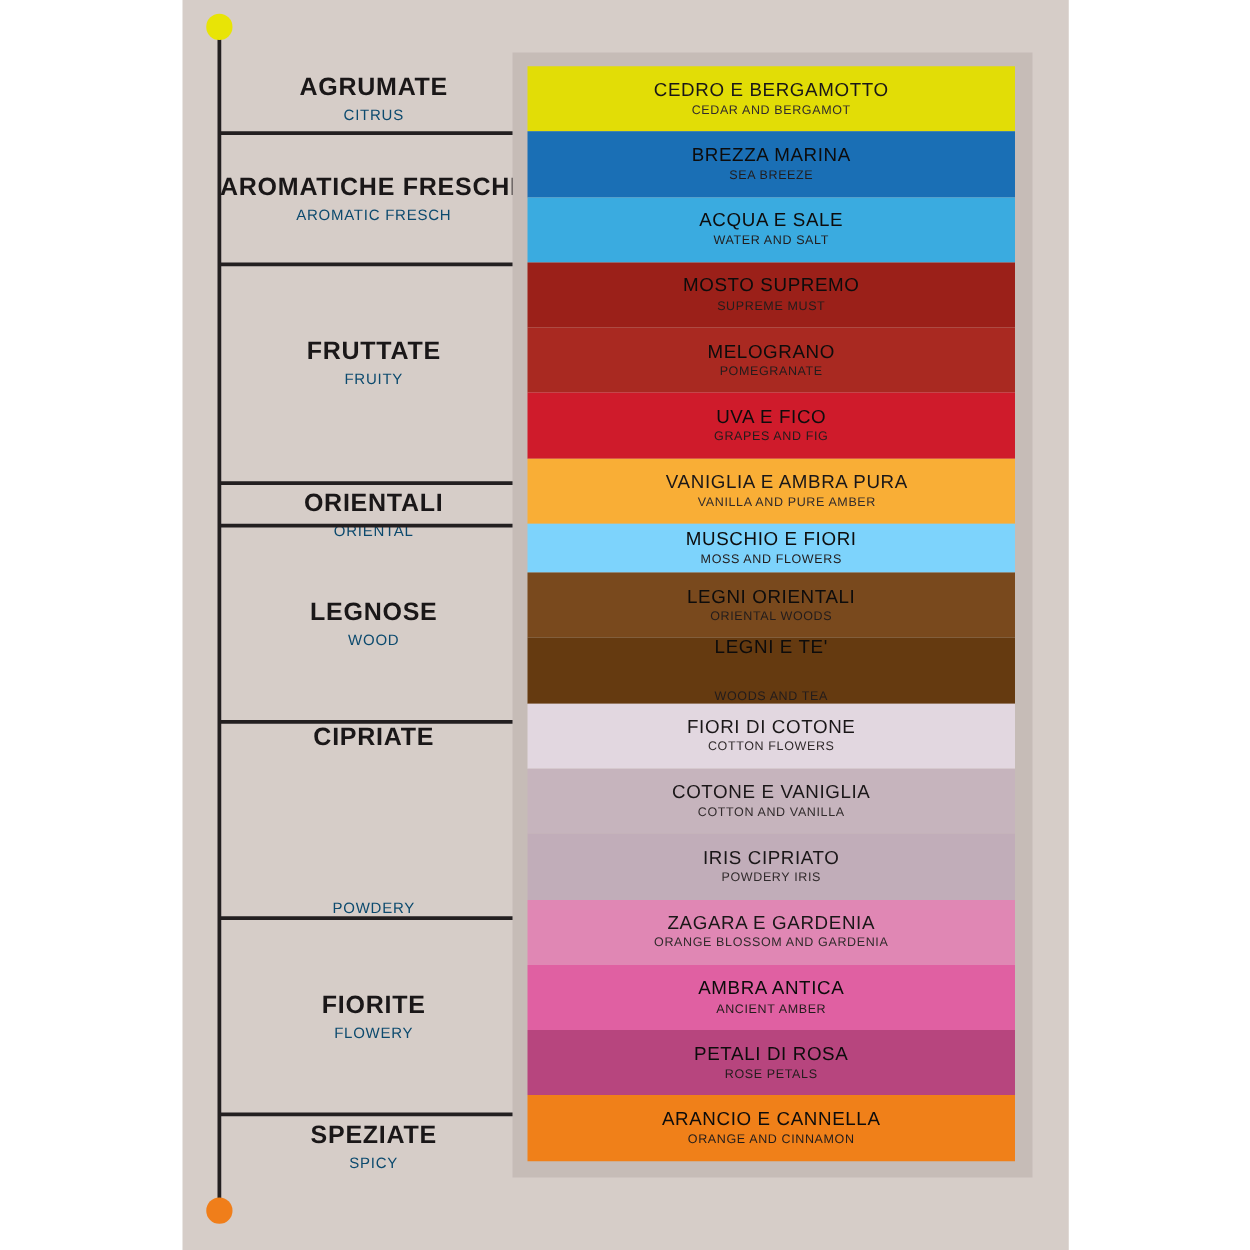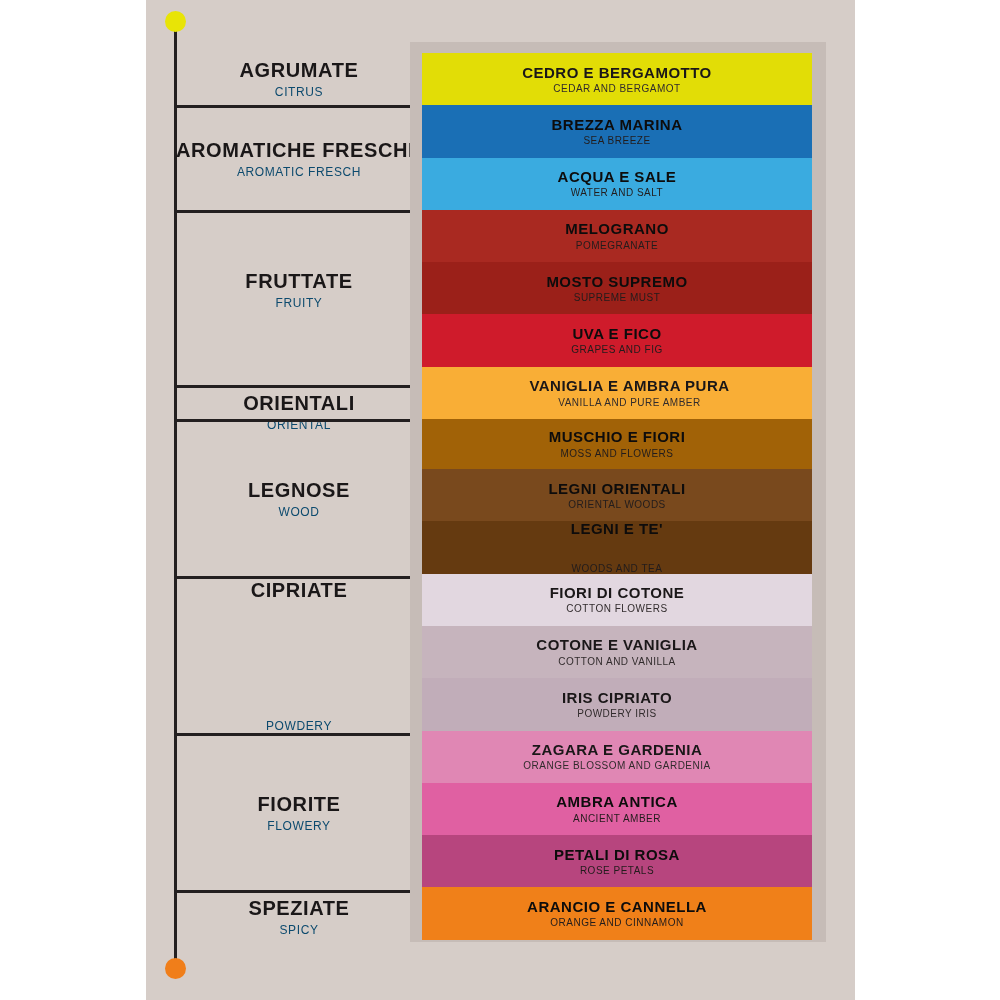--- a/index.html
+++ b/index.html
@@ -118,21 +118,21 @@
     width: 390px;
     box-sizing: border-box;
     display: flex;
     flex-direction: column;
     align-items: center;
     justify-content: center;
     text-align: center;
   }
   .sw-it {
     font-size: 15px;
-    font-weight: bold;
+    font-weight: normal;
     letter-spacing: 0.5px;
     line-height: 1.15;
     color: #1a1718;
     white-space: nowrap;
     text-align: center;
   }
   .sw-en {
     font-size: 10px;
     font-weight: normal;
     letter-spacing: 0.5px;
@@ -197,37 +197,37 @@
           <div class="sw-en">CEDAR AND BERGAMOT</div>
         </div>
         <div class="swatch sw-dark" style="height: 52.3px; background: rgb(26, 111, 181);">
           <div class="sw-it">BREZZA MARINA</div>
           <div class="sw-en">SEA BREEZE</div>
         </div>
         <div class="swatch sw-dark" style="height: 52.3px; background: rgb(58, 171, 224);">
           <div class="sw-it">ACQUA E SALE</div>
           <div class="sw-en">WATER AND SALT</div>
         </div>
+        <div class="swatch sw-dark" style="height: 52.3px; background: rgb(155, 32, 25);">
+          <div class="sw-it">MOSTO SUPREMO</div>
+          <div class="sw-en">SUPREME MUST</div>
+        </div>
         <div class="swatch sw-dark" style="height: 52.3px; background: rgb(169, 41, 33);">
           <div class="sw-it">MELOGRANO</div>
           <div class="sw-en">POMEGRANATE</div>
         </div>
-        <div class="swatch sw-dark" style="height: 52.3px; background: rgb(155, 32, 25);">
-          <div class="sw-it">MOSTO SUPREMO</div>
-          <div class="sw-en">SUPREME MUST</div>
-        </div>
         <div class="swatch sw-dark" style="height: 52.3px; background: rgb(207, 27, 43);">
           <div class="sw-it">UVA E FICO</div>
           <div class="sw-en">GRAPES AND FIG</div>
         </div>
         <div class="swatch" style="height: 52.3px; background: rgb(249, 174, 54); padding-left: 25px;">
           <div class="sw-it">VANIGLIA E AMBRA PURA</div>
           <div class="sw-en">VANILLA AND PURE AMBER</div>
         </div>
-        <div class="swatch sw-dark" style="height: 50px; background: #a16207;">
+        <div class="swatch sw-dark" style="height: 39px; background: #7dd3fc;">
           <div class="sw-it">MUSCHIO E FIORI</div>
           <div class="sw-en">MOSS AND FLOWERS</div>
         </div>
         <div class="swatch sw-dark" style="height: 52.3px; background: rgb(121, 73, 29);">
           <div class="sw-it">LEGNI ORIENTALI</div>
           <div class="sw-en">ORIENTAL WOODS</div>
         </div>
         <div class="swatch sw-dark" style="height: 52.3px; background: rgb(101, 58, 16); gap: 24px;">
           <div class="sw-it">LEGNI E TE'</div>
           <div class="sw-en">WOODS AND TEA</div>

